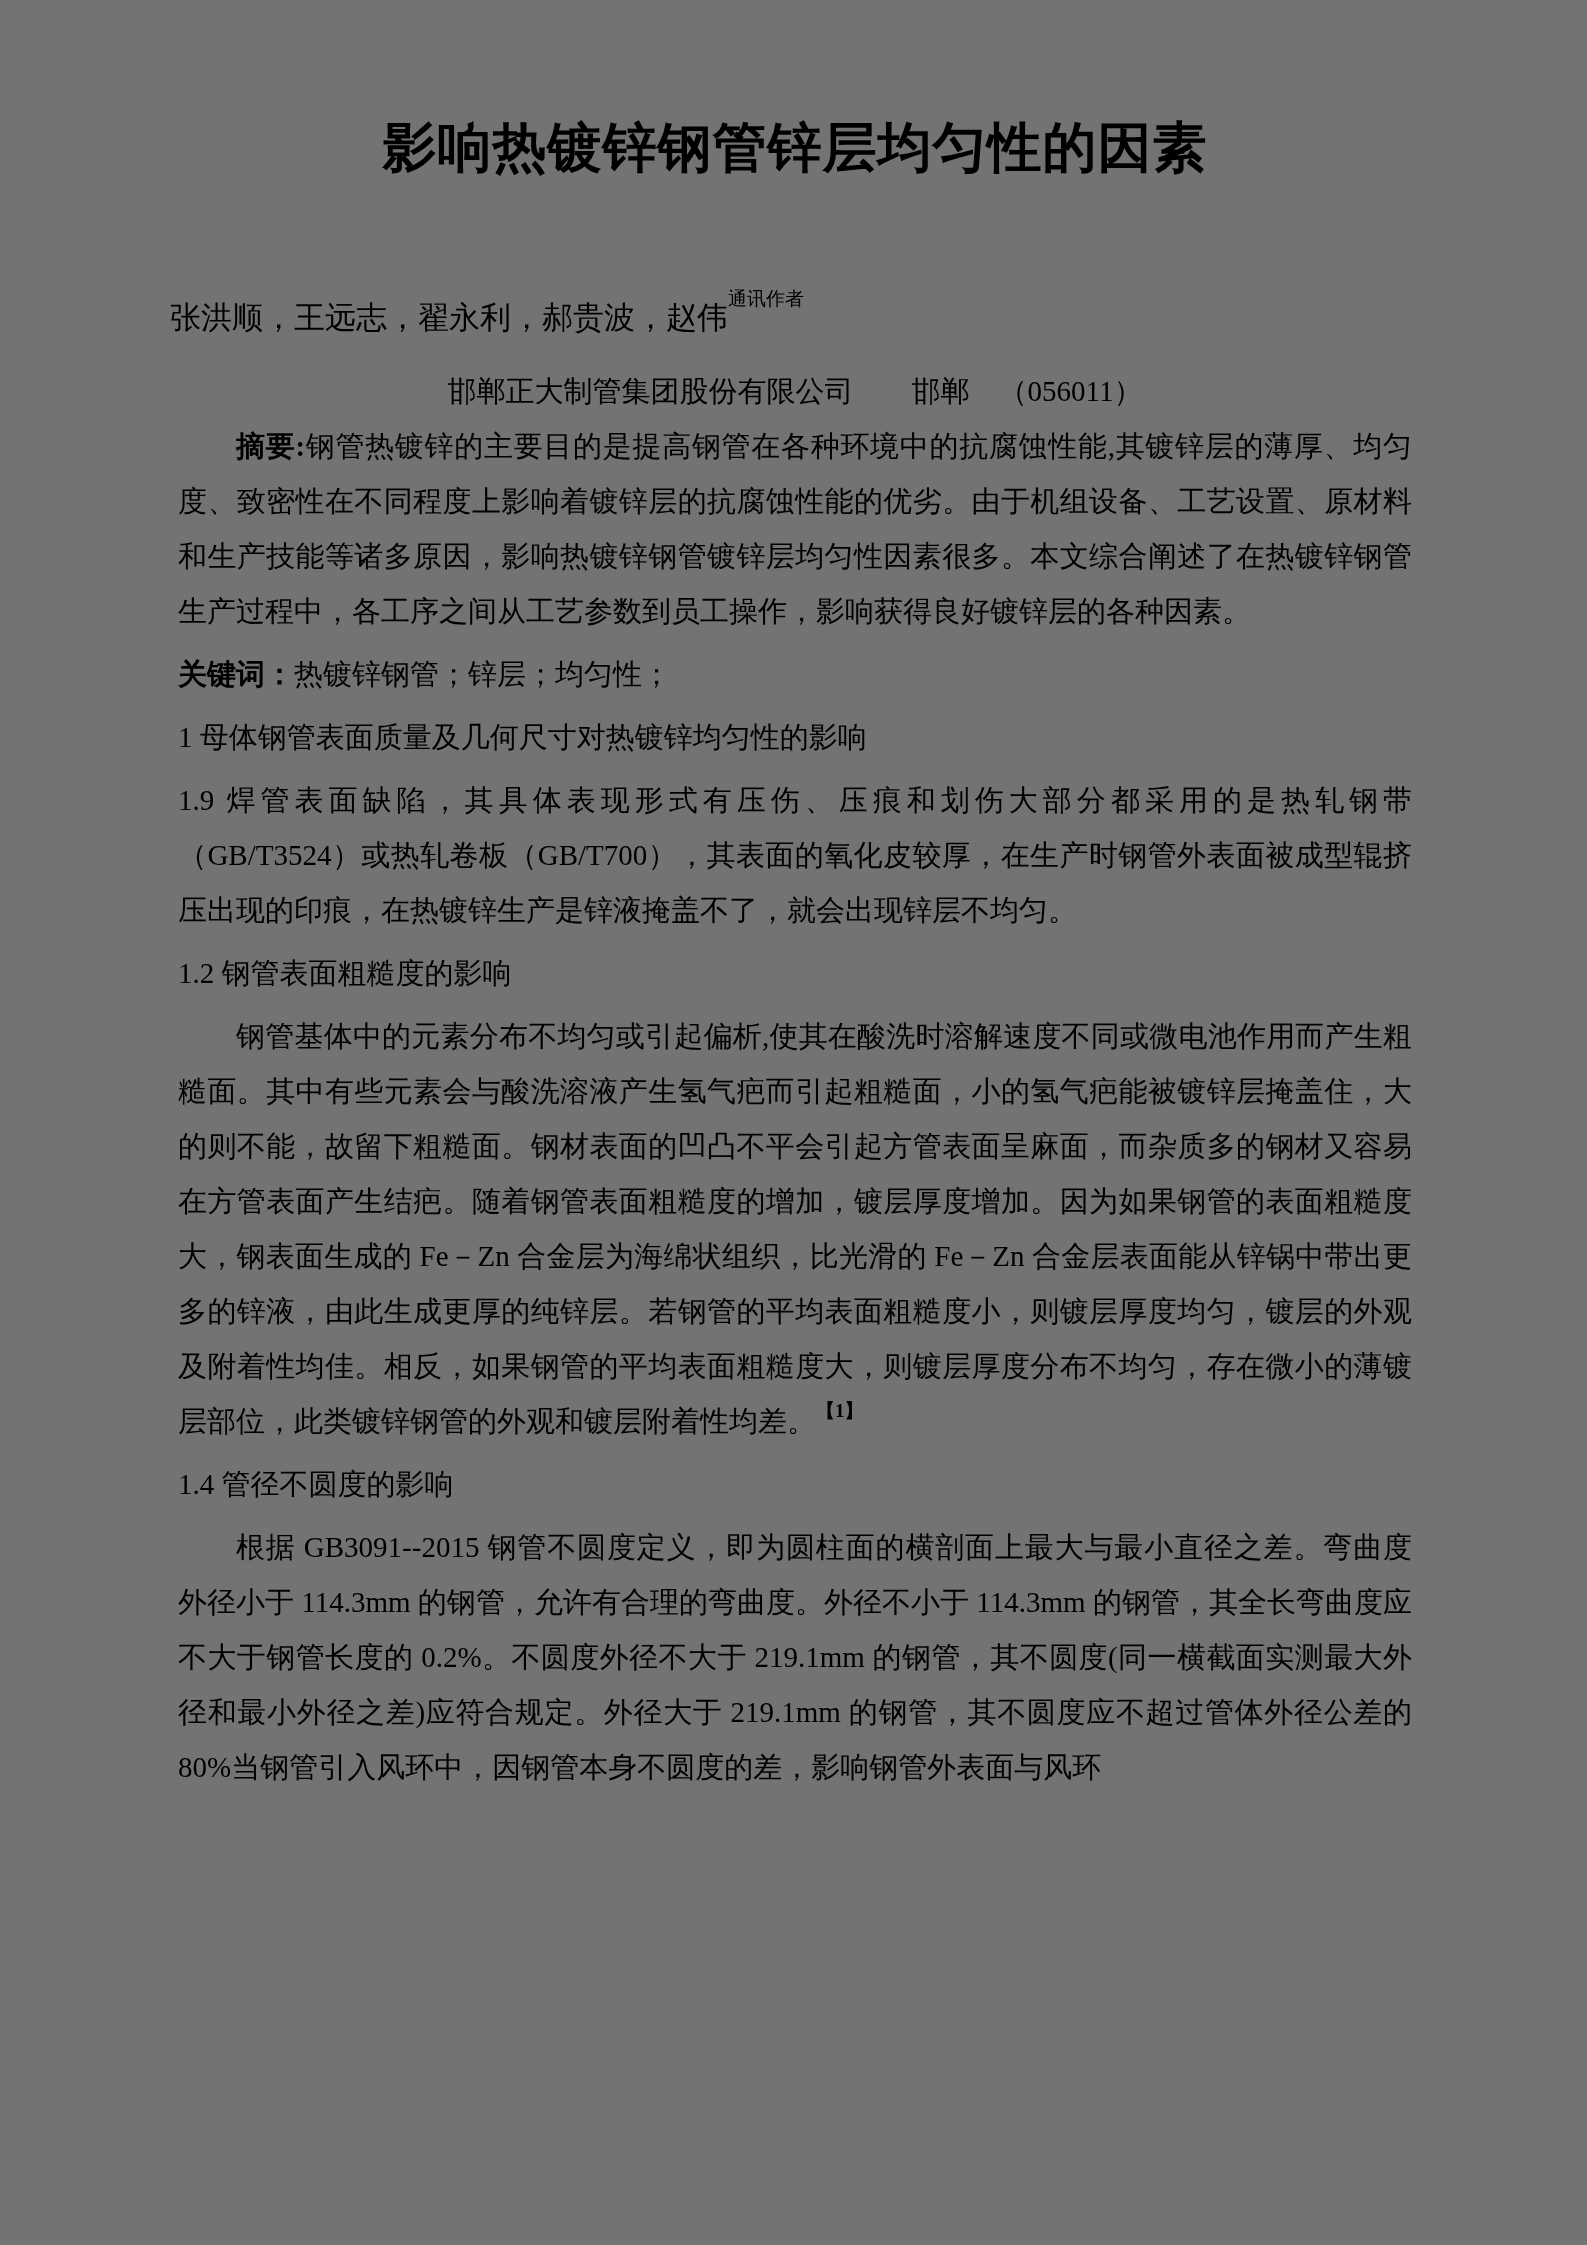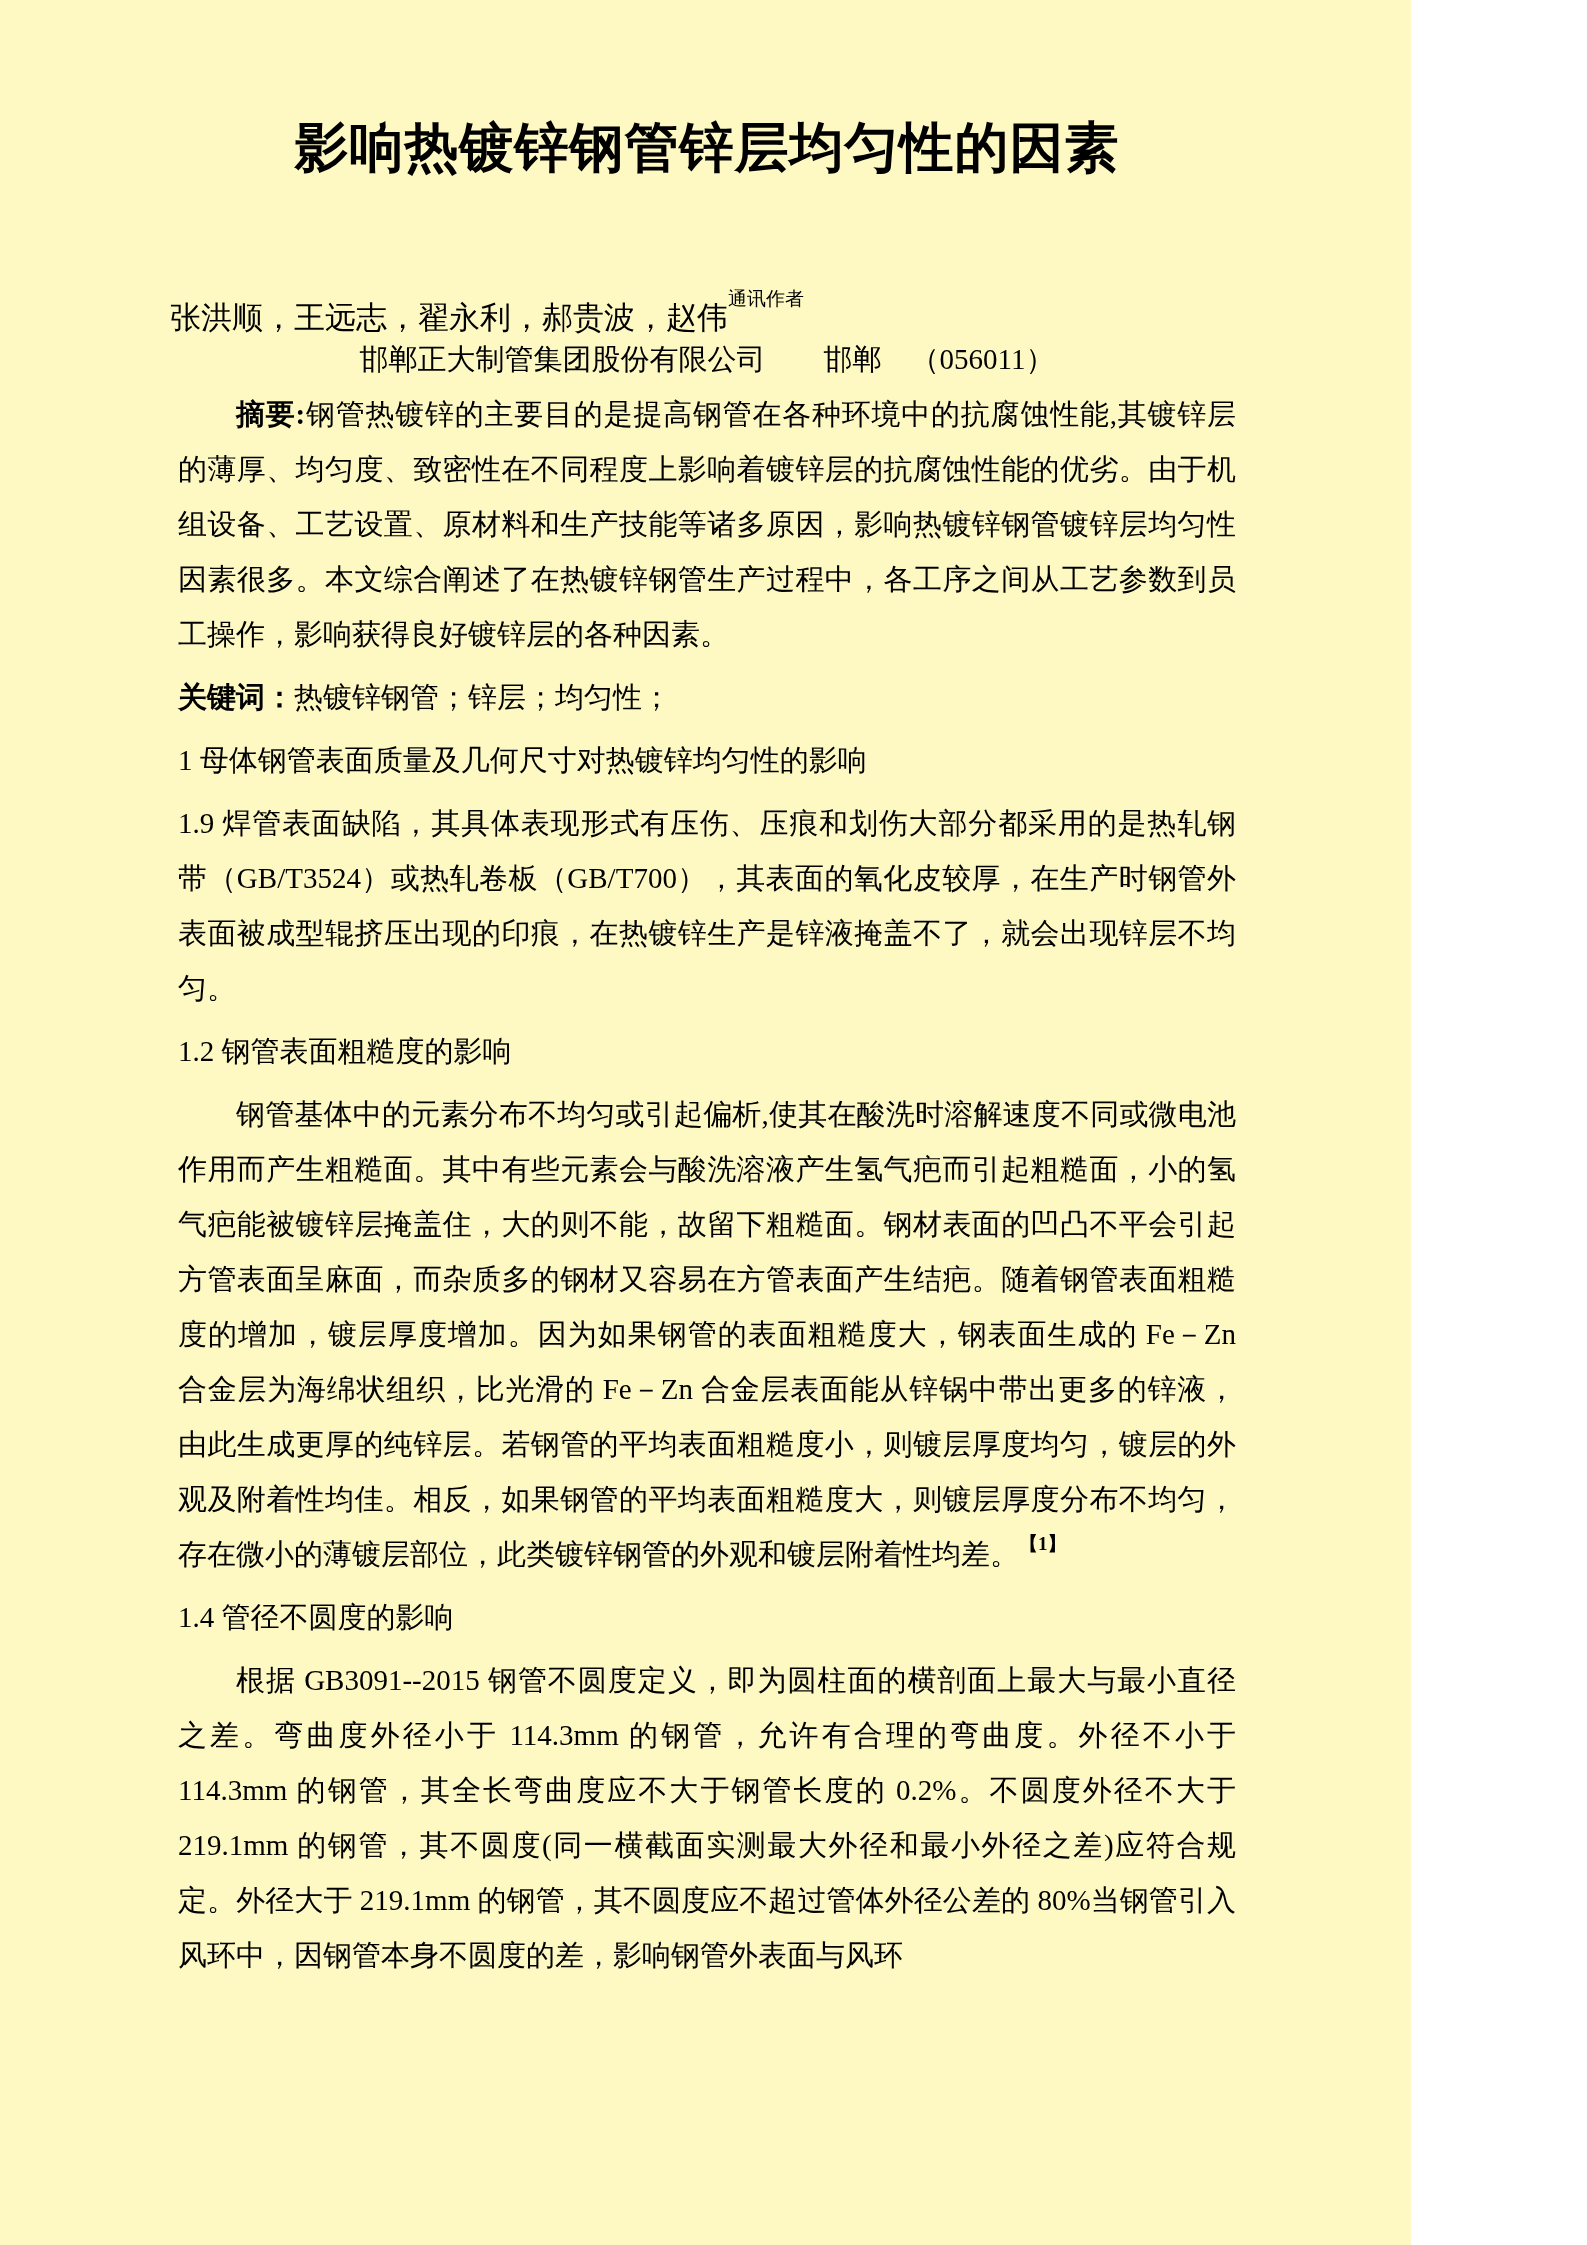--- a/index.html
+++ b/index.html
@@ -2,23 +2,23 @@
 <html lang="zh"><head>
 <meta charset="utf-8">
 <style>
   html, body {
     margin: 0;
     padding: 0;
     background: #ffffff;
   }
   .page {
     position: relative;
-    width: 1411px;
+    width: 1587px;
     height: 2245px;
-    background: #fef9c3;
+    background: #737373;
     box-sizing: border-box;
     padding: 118px 167px 0 170px;
     overflow: hidden;
     font-family: "Liberation Serif", "DejaVu Serif", serif;
     color: #000000;
   }
   .title {
     margin: 0;
     text-align: center;
     font-size: 54px;
@@ -32,20 +32,21 @@
     font-size: 31px;
     line-height: 42px;
     font-weight: normal;
   }
   .authors .authsup {
     font-size: 19px;
     position: relative;
     top: -12px;
   }
   .affiliation {
+    margin-top: 32px;
     text-align: center;
     font-size: 29px;
     line-height: 40px;
   }
   .body {
     margin-top: 8px;
     font-size: 29px;
     line-height: 55px;
     text-align: justify;
   }

